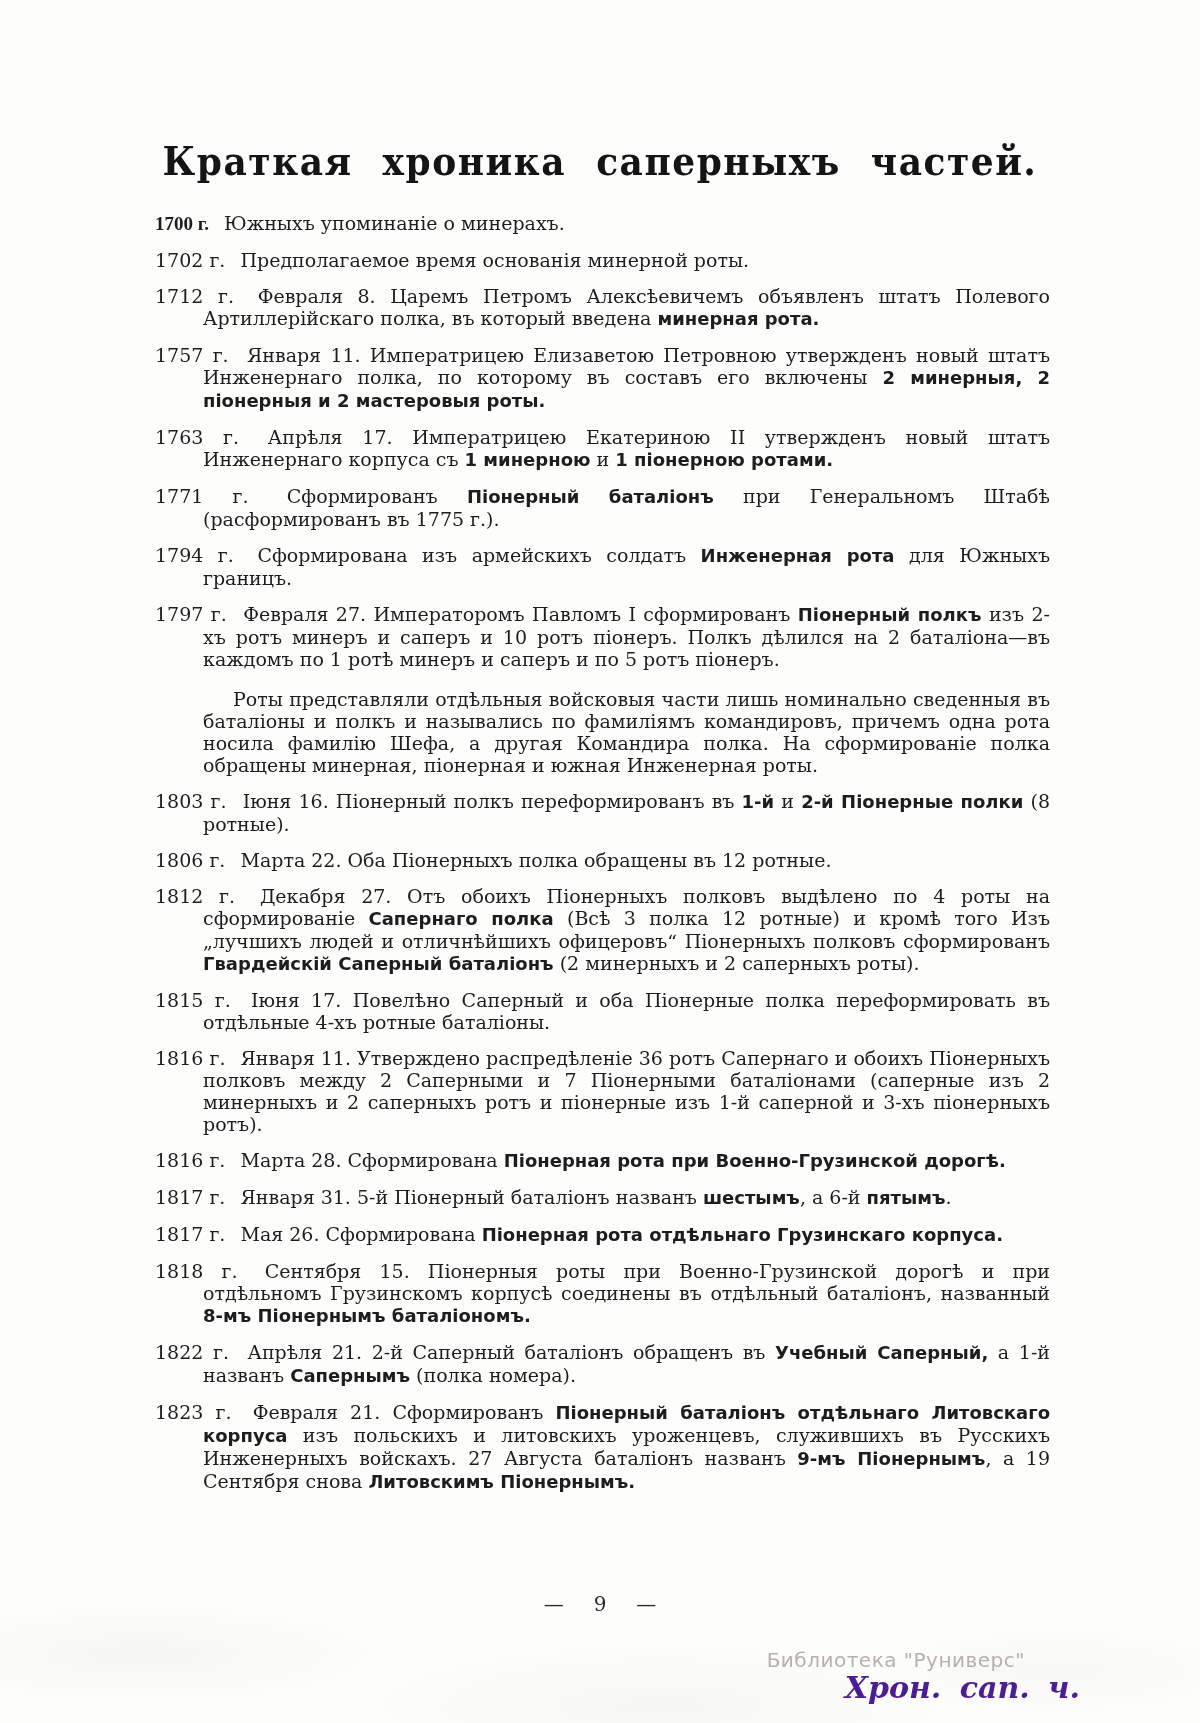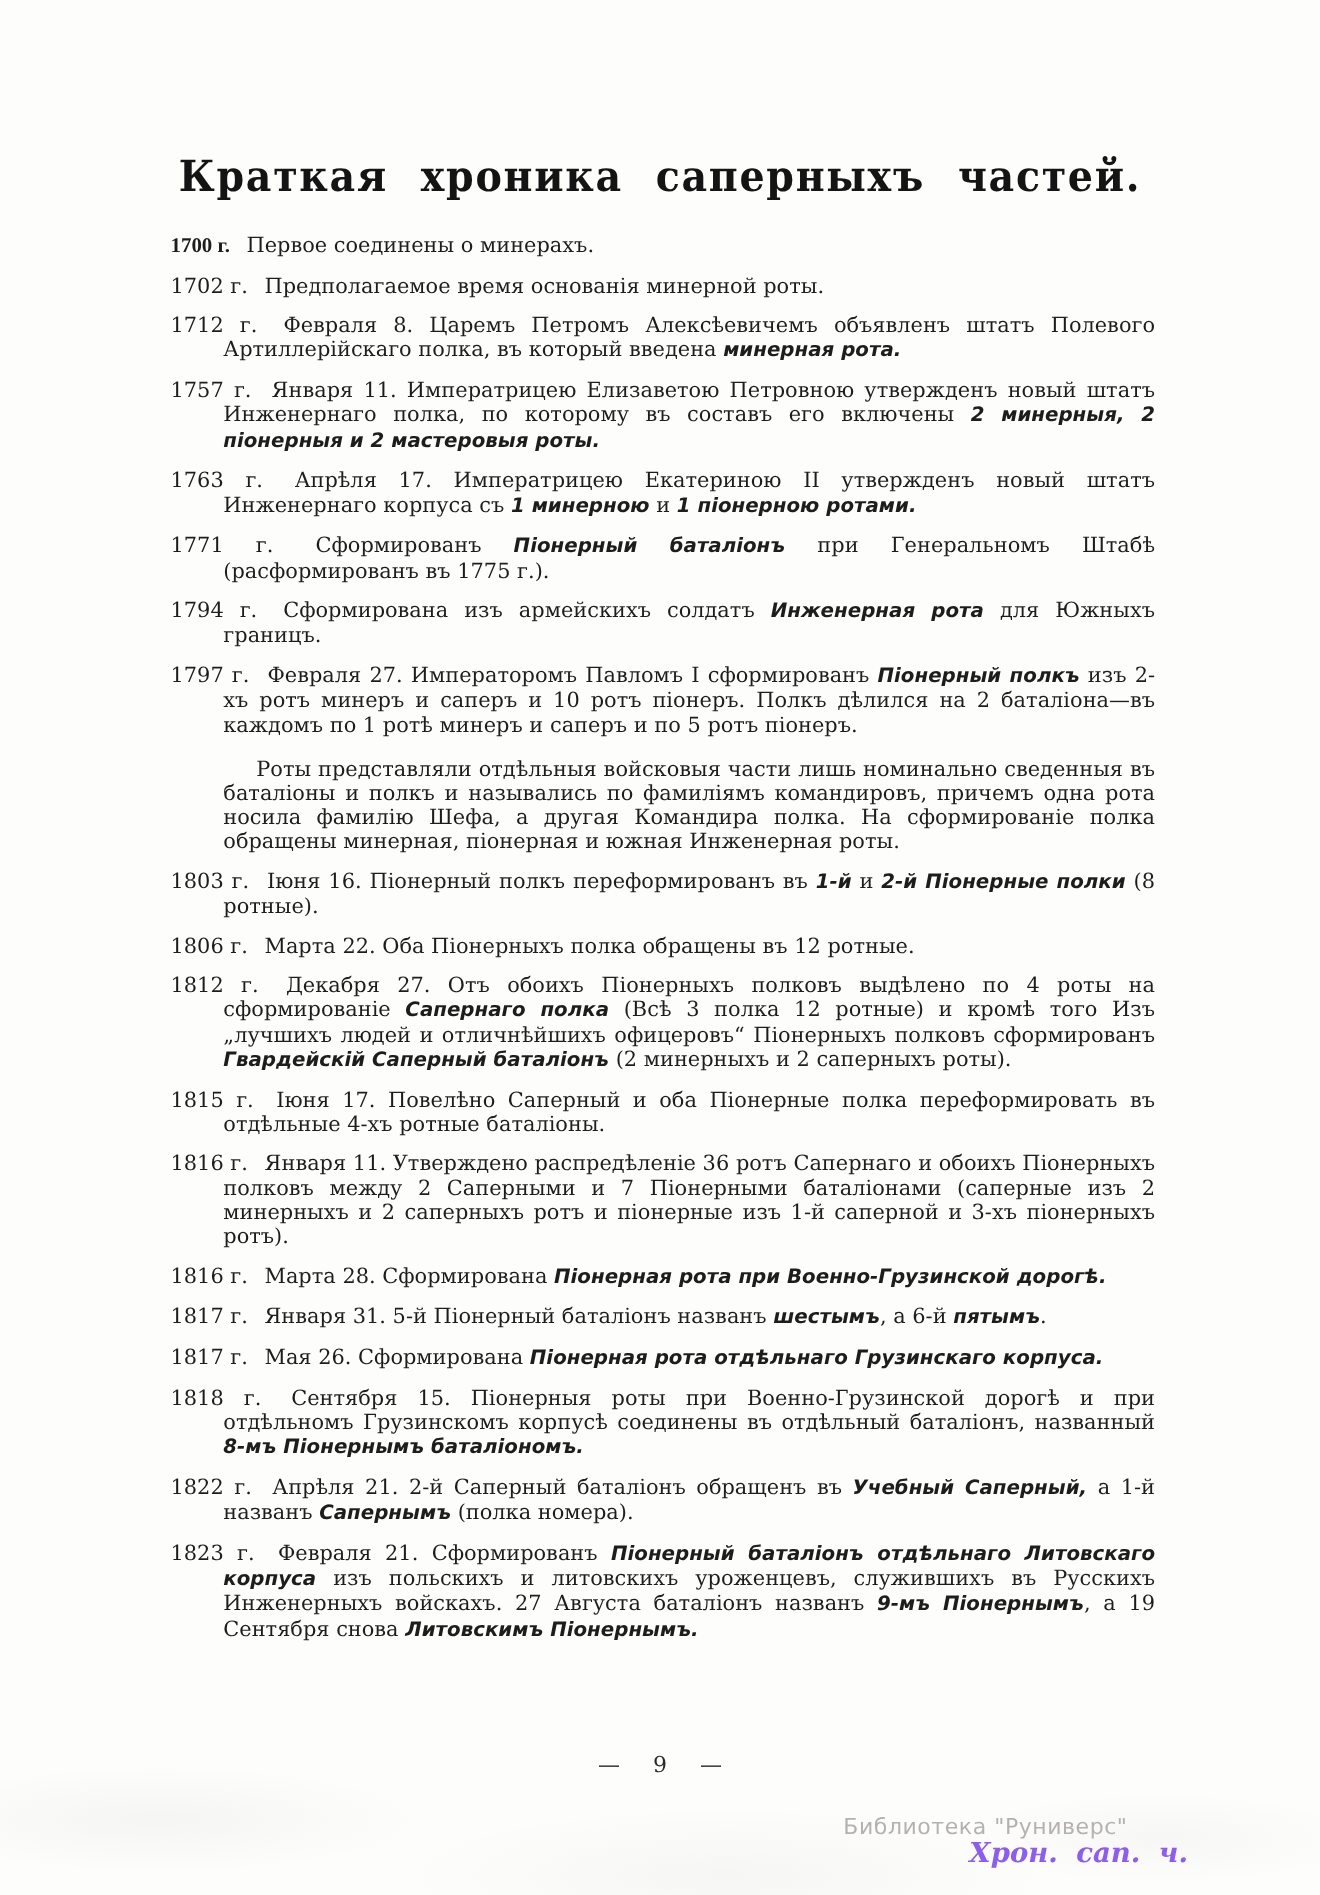--- a/index.html
+++ b/index.html
@@ -59,21 +59,20 @@
   .entry .year {
     margin-right: 9px;
     white-space: nowrap;
   }
   .entry .year.year-bold {
     font-weight: bold;
     font-family: Liberation Serif, serif;
   }
   .em {
     font-family: "DejaVu Sans", sans-serif;
-    font-style: italic;
     font-weight: bold;
     font-size: 18px;
   }
   .page-number {
     position: absolute;
     top: 1592px;
     left: 0;
     width: 100%;
     text-align: center;
     font-size: 20px;
@@ -91,36 +90,36 @@
     color: #b5b2ae;
     letter-spacing: 0.5px;
   }
   .running-footer {
     position: absolute;
     top: 1670px;
     right: 120px;
     font-family: "DejaVu Serif", serif;
     font-style: italic;
     font-weight: bold;
-    font-size: 25px;
+    font-size: 30px;
     word-spacing: 8px;
-    color: #8b5cf6;
+    color: #4c1d95;
   }
 </style>
 </head>
 <body>
 
 <div class="page">
 
   <h1 class="title">Краткая хроника саперныхъ частей.</h1>
 
   <div class="entries">
   <p class="entry">
     <span class="year year-bold">1700 г.</span>
-    <span class="text"><span>Первое соединены о минерахъ.</span></span>
+    <span class="text"><span>Южныхъ упоминаніе о минерахъ.</span></span>
   </p>
 
   <p class="entry">
     <span class="year">1702 г.</span>
     <span class="text"><span>Предполагаемое время основанія минерной роты.</span></span>
   </p>
 
   <p class="entry">
     <span class="year">1712 г.</span>
     <span class="text"><span>Февраля 8. Царемъ Петромъ Алексѣевичемъ объявленъ штатъ Полевого Артиллерійскаго полка, въ который введена </span><span class="em">минерная рота.</span></span>

